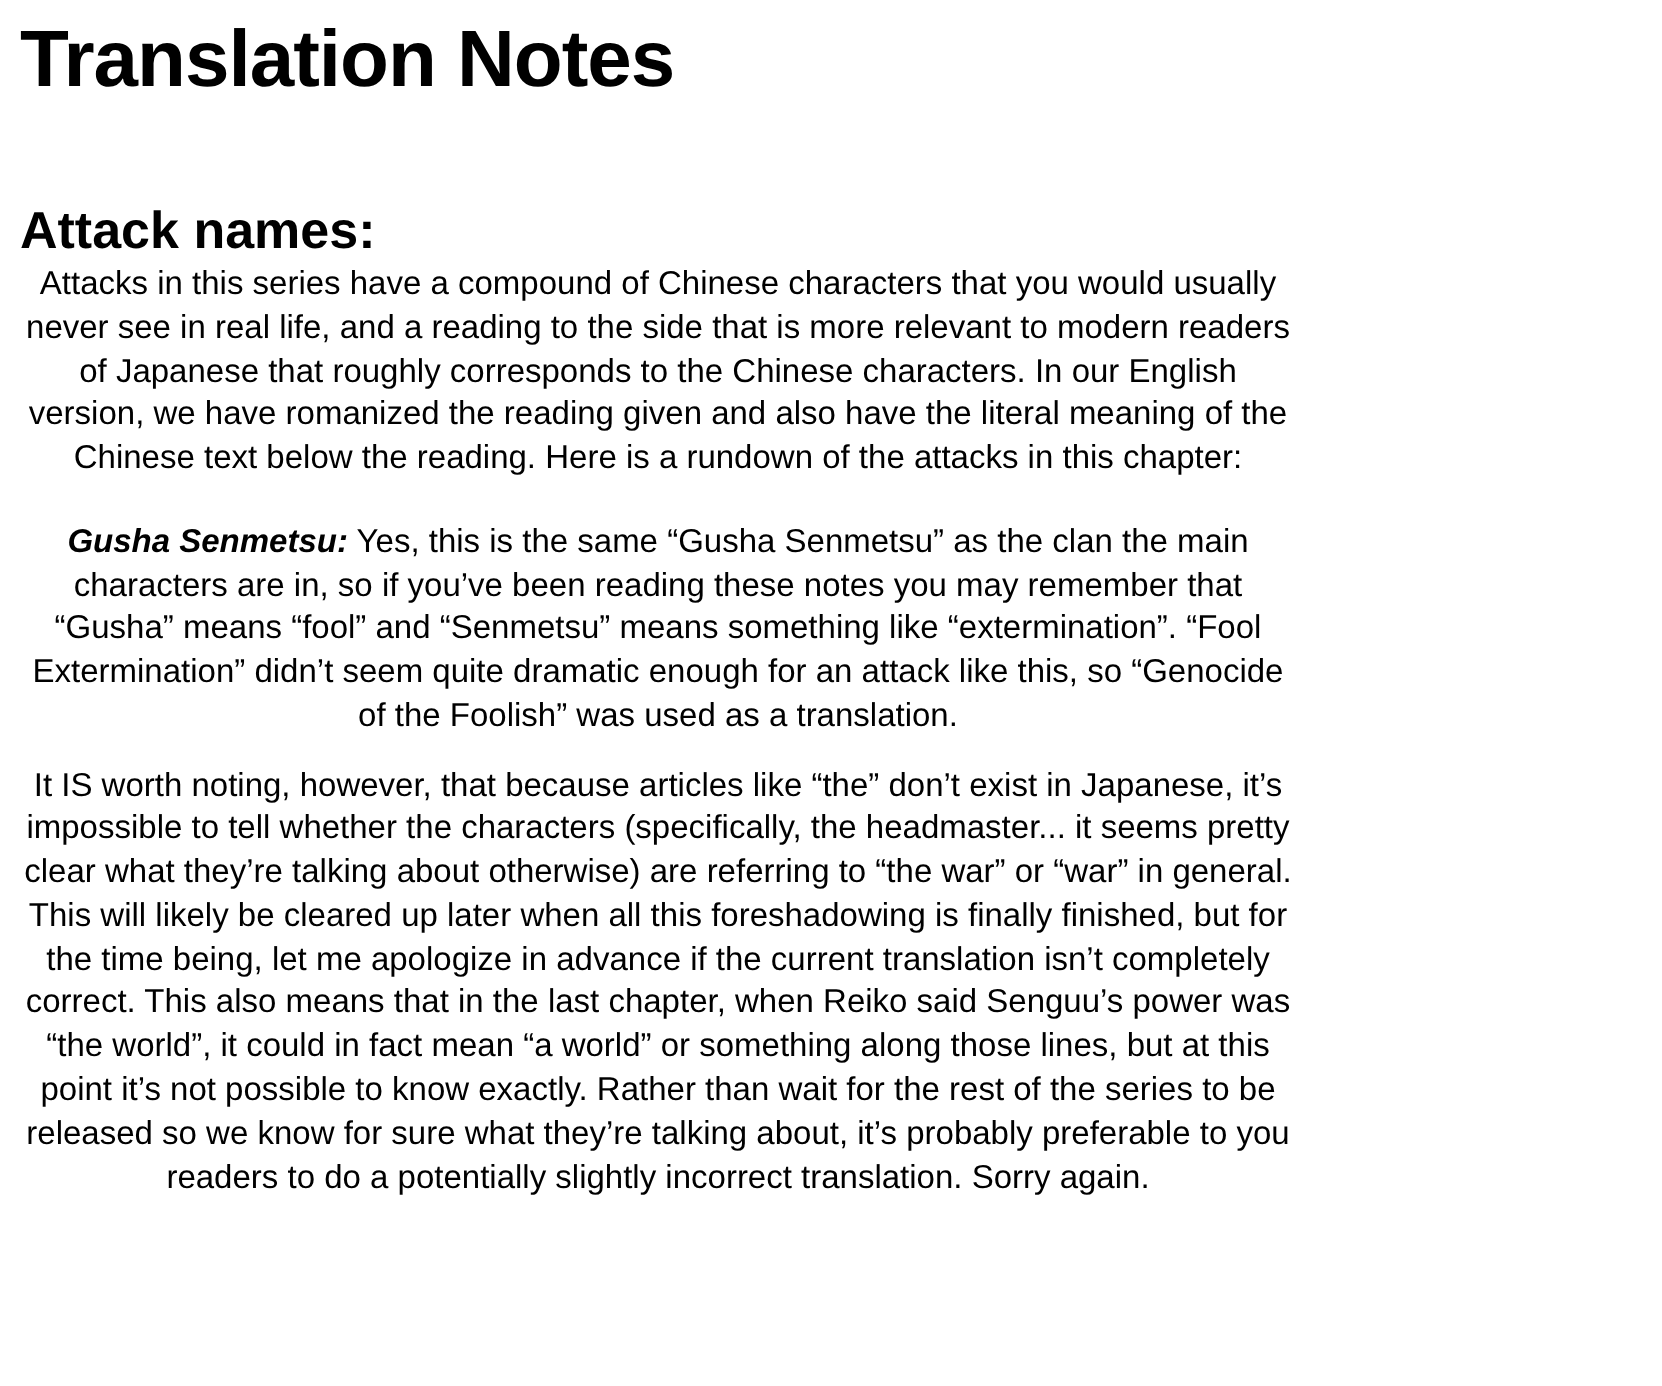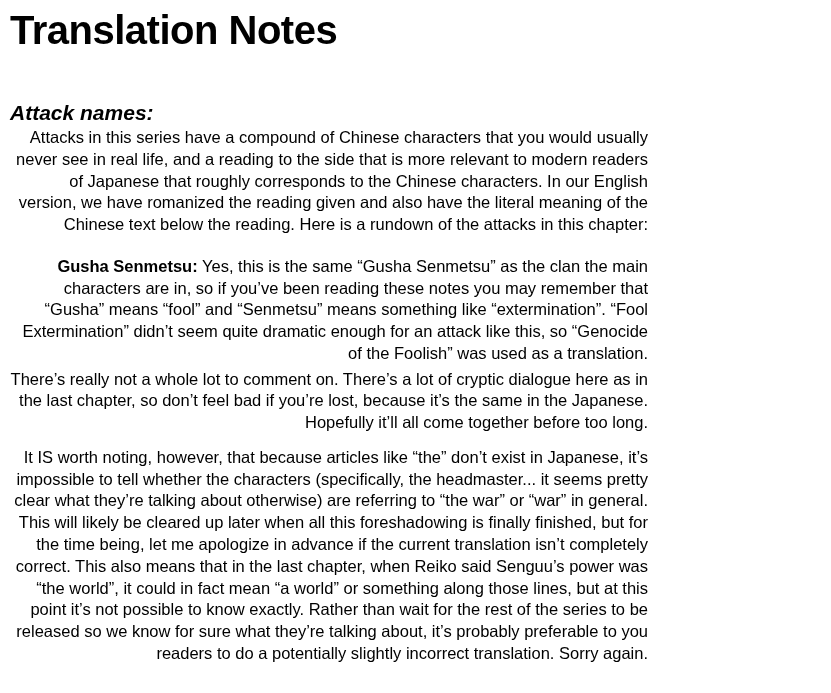--- a/index.html
+++ b/index.html
@@ -23,63 +23,62 @@
   }
   .doc-title {
     font-size: 40px;
     font-weight: bold;
     letter-spacing: -0.5px;
     line-height: 1.0;
     margin: 6px 0 0 0;
     padding: 0;
   }
   .section-heading {
-    font-size: 21px;
+    font-size: 26px;
     font-weight: bold;
     line-height: 1.0;
     margin: 0;
     padding: 0;
-    font-style: italic;
   }
   .sec-attack {
     margin-top: 52px;
   }
   .sec-other {
     margin-top: 46px;
   }
   p.body-text {
     font-size: 16.5px;
     line-height: 1.32;
     margin: 4px 0 0 0;
     padding: 0;
-    text-align: right;
+    text-align: center;
   }
   p.para-gap {
     margin-top: 20px;
   }
   p.tight {
     margin-top: 13px;
   }
   .term {
     font-weight: bold;
+    font-style: italic;
   }
 </style>
 </head>
 <body>
 
 <div class="page">
 
   <h1 class="doc-title">Translation Notes</h1>
 
   <h2 class="section-heading sec-attack">Attack names:</h2>
 
   <p class="body-text">Attacks in this series have a compound of Chinese characters that you would usually never see in real life, and a reading to the side that is more relevant to modern readers of Japanese that roughly corresponds to the Chinese characters.  In our English version, we have romanized the reading given and also have the literal meaning of the Chinese text below the reading.  Here is a rundown of the attacks in this chapter:</p>
 
   <p class="body-text para-gap">
     <span class="term">Gusha Senmetsu:</span><span> Yes, this is the same “Gusha Senmetsu” as the clan the main characters are in, so if you’ve been reading these notes you may remember that “Gusha” means “fool” and “Senmetsu” means something like “extermination”.  “Fool Extermination” didn’t seem quite dramatic enough for an attack like this, so “Genocide of the Foolish” was used as a translation.</span>
   </p>
 
 
-  <p class="body-text">There’s really not a whole lot to comment on. There’s a lot of cryptic dialogue here as in the last chapter, so don’t feel bad if you’re lost, because it’s the same in the Japanese.  Hopefully it’ll all come together before too long.</p>
 
   <p class="body-text tight">It IS worth noting, however, that because articles like “the” don’t exist in Japanese, it’s impossible to tell whether the characters (specifically, the headmaster... it seems pretty clear what they’re talking about otherwise) are referring to “the war” or “war” in general.  This will likely be cleared up later when all this foreshadowing is finally finished, but for the time being, let me apologize in advance if the current translation isn’t completely correct. This also means that in the last chapter, when Reiko said Senguu’s power was “the world”, it could in fact mean “a world” or something along those lines, but at this point it’s not possible to know exactly. Rather than wait for the rest of the series to be released so we know for sure what they’re talking about, it’s probably preferable to you readers to do a potentially slightly incorrect translation. Sorry again.</p>
 
 </div>
 
 </body></html>

